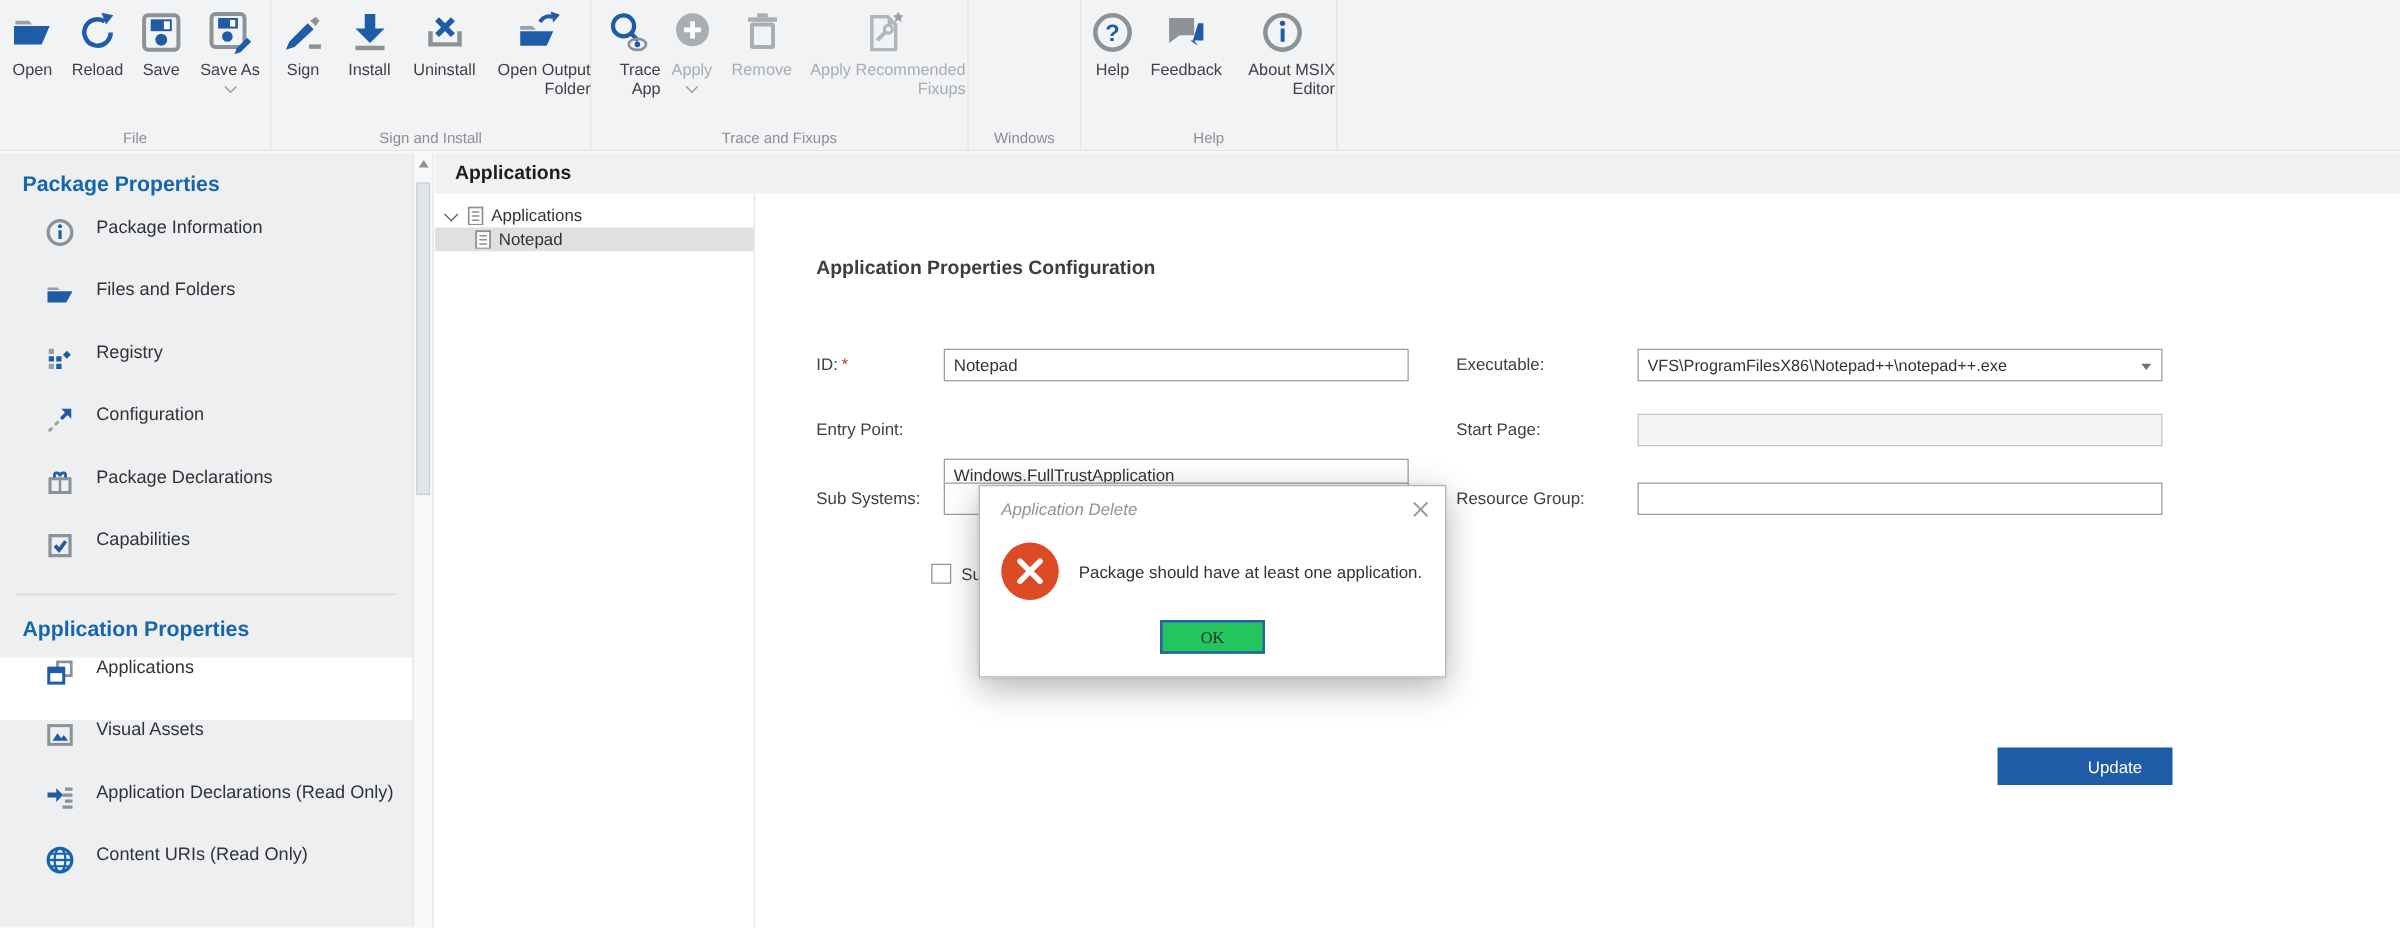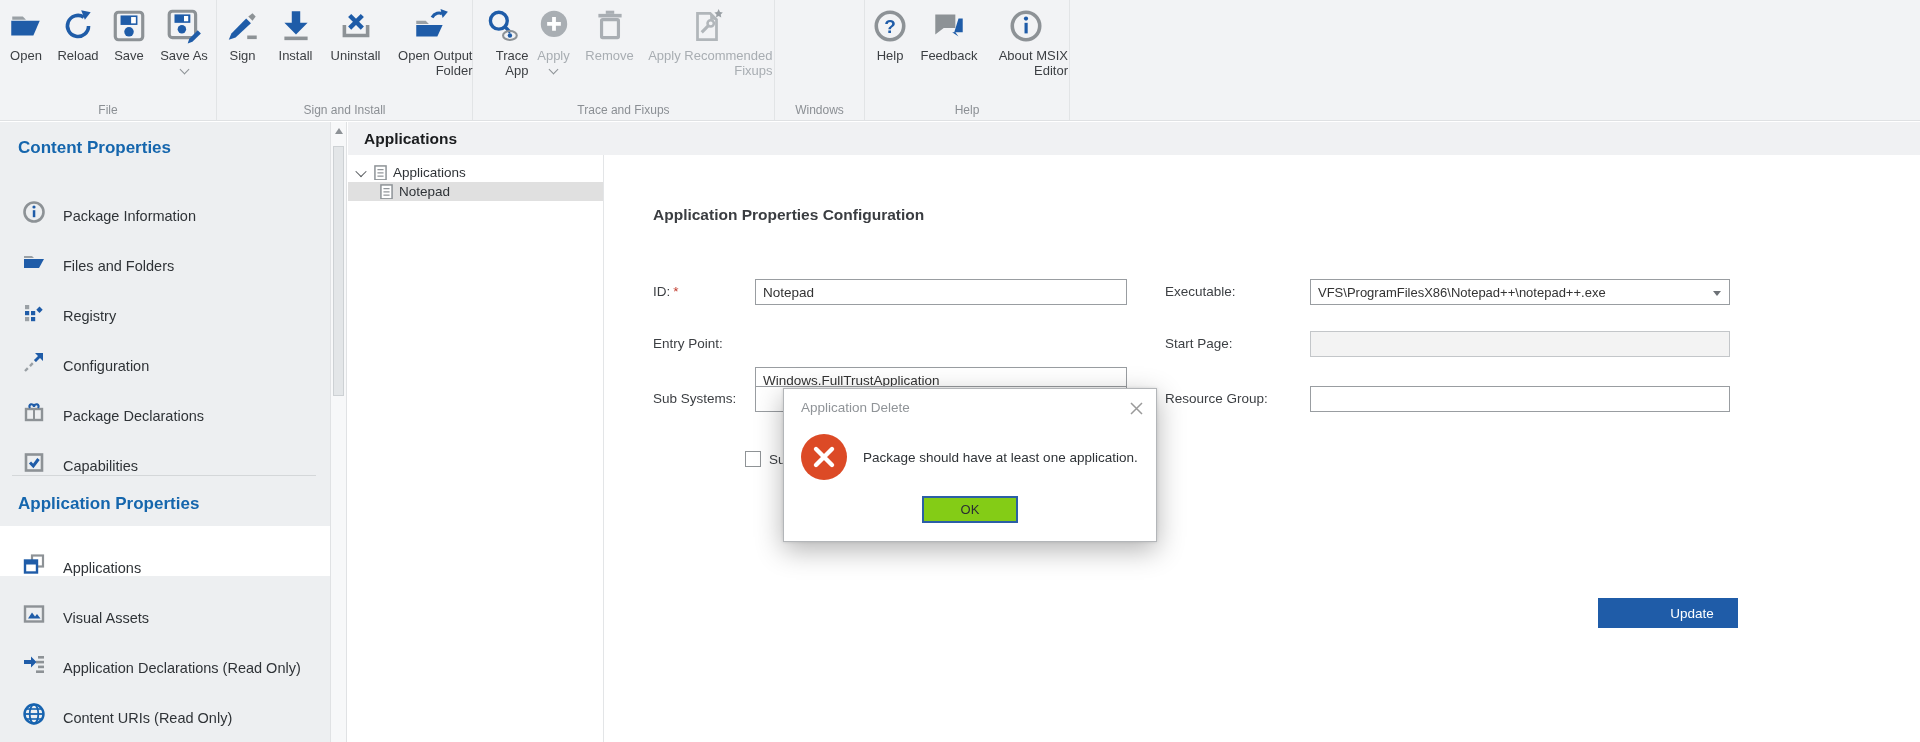--- a/index.html
+++ b/index.html
@@ -17,21 +17,21 @@
   .rbtn.disabled .rlabel { color:#a8adb2; }
   .chev { width:7px; height:7px; border-right:1.7px solid #8d9296; border-bottom:1.7px solid #8d9296;
     transform:rotate(45deg); margin-top:3px; }
   .rgroup-label { position:absolute; bottom:3px; left:0; right:0; text-align:center;
     font-size:12px; color:#8b8f94; }
 
   
   .sidebar { position:absolute; left:0; top:122px; width:330px; bottom:0; background:#edeff1; }
   .sb-heading { height:52px; padding:16px 0 0 18px; font-size:17px; font-weight:bold; color:#1566ad; }
   .sb-heading.second { height:50px; padding-top:18px; }
-  .sb-item { height:50px; display:flex; align-items:flex-end; padding-left:22px; cursor:default; }
+  .sb-item { height:50px; display:flex; align-items:flex-start; padding-left:36px; cursor:default; }
   .sb-item.selected { background:#ffffff; }
   .sb-icon { width:24px; height:24px; margin-right:17px; flex:0 0 auto; }
   .sb-label { font-size:14.5px; color:#2f3337; white-space:nowrap; }
   .sb-divider { border-top:1px solid #d4d7d9; margin:1px 14px 0 12px; }
 
   
   .side-scroll { position:absolute; left:330px; top:122px; width:17px; bottom:0;
     background:#f7f8f9; border-left:1px solid #e0e2e4; border-right:1px solid #e0e2e4; }
   .ss-up { position:absolute; top:6px; left:4px; width:0; height:0;
     border-left:4.5px solid transparent; border-right:4.5px solid transparent;
@@ -66,27 +66,27 @@
     border-left:4px solid transparent; border-right:4px solid transparent; border-top:5px solid #6d7277; }
   .req { color:#c0392b; margin-left:3px; }
   .checkbox { position:absolute; width:16px; height:16px; border:1px solid #8f9396; background:#fff; }
   .cb-frag { position:absolute; font-size:13.5px; color:#3c3f43; }
   .update-btn { position:absolute; left:1250px; top:476px; width:140px; height:30px;
     background:#1f5ca8; color:#fff; font-size:13.5px; border:none; font-family:inherit; cursor:default;padding-left:48px; }
 
   
   .dialog { position:absolute; left:783px; top:388px; width:374px; height:154px; background:#fff;
     border:1px solid #b3b6b9; box-shadow:0 8px 26px rgba(0,0,0,.30), 0 0 3px rgba(0,0,0,.12); z-index:50; }
-  .dlg-title { position:absolute; left:17px; top:11px; font-size:13.5px; color:#909498; }
+  .dlg-title { position:absolute; left:17px; top:11px; font-size:13.5px; color:#909498;font-style:italic; }
   .dlg-close { position:absolute; right:13px; top:12px; width:13px; height:13px; cursor:default; }
   .dlg-circle { position:absolute; left:17px; top:45px; width:46px; height:46px; border-radius:50%;
     background:#dc4a26; }
   .dlg-msg { position:absolute; left:79px; top:61px; font-size:13.5px; color:#2f3337; }
-  .dlg-ok { position:absolute; left:50%; transform:translateX(-50%); top:107px; width:96px; height:27px;
-    background:#84cc16; border:2px solid #2b5fa6; color:#2b2f33; font-size:13px; font-family:Liberation Sans, sans-serif; cursor:default; }
+  .dlg-ok { position:absolute; left:50%; transform:translateX(-50%); top:107px; width:84px; height:27px;
+    background:#22c55e; border:2px solid #2b5fa6; color:#2b2f33; font-size:13px; font-family:Liberation Serif, serif; cursor:default; }
 </style>
 </head>
 <body>
 
 <div class="ribbon">
 
   <div class="rgroup" style="width:217px">
     <div class="rbtns">
       <div class="rbtn" style="width:50px">
         <span class="ricon">
@@ -261,21 +261,21 @@
             </svg>
         </span>
         <span class="rlabel">About MSIX Editor</span>
       </div>
     </div>
     <div class="rgroup-label">Help</div>
   </div>
 </div>
 
 <div class="sidebar">
-  <div class="sb-heading">Content Properties</div>
+  <div class="sb-heading">Package Properties</div>
 
   <div class="sb-item">
     <span class="sb-icon">
       <svg viewBox="0 0 24 24">
           <circle cx="12" cy="12" r="9.5" fill="none" stroke="#8d9296" stroke-width="2.6"></circle>
           <rect x="10.8" y="10.2" width="2.5" height="7" fill="#1f5ca8"></rect>
           <circle cx="12" cy="7" r="1.6" fill="#1f5ca8"></circle>
         </svg>
     </span>
     <span class="sb-label">Package Information</span>

